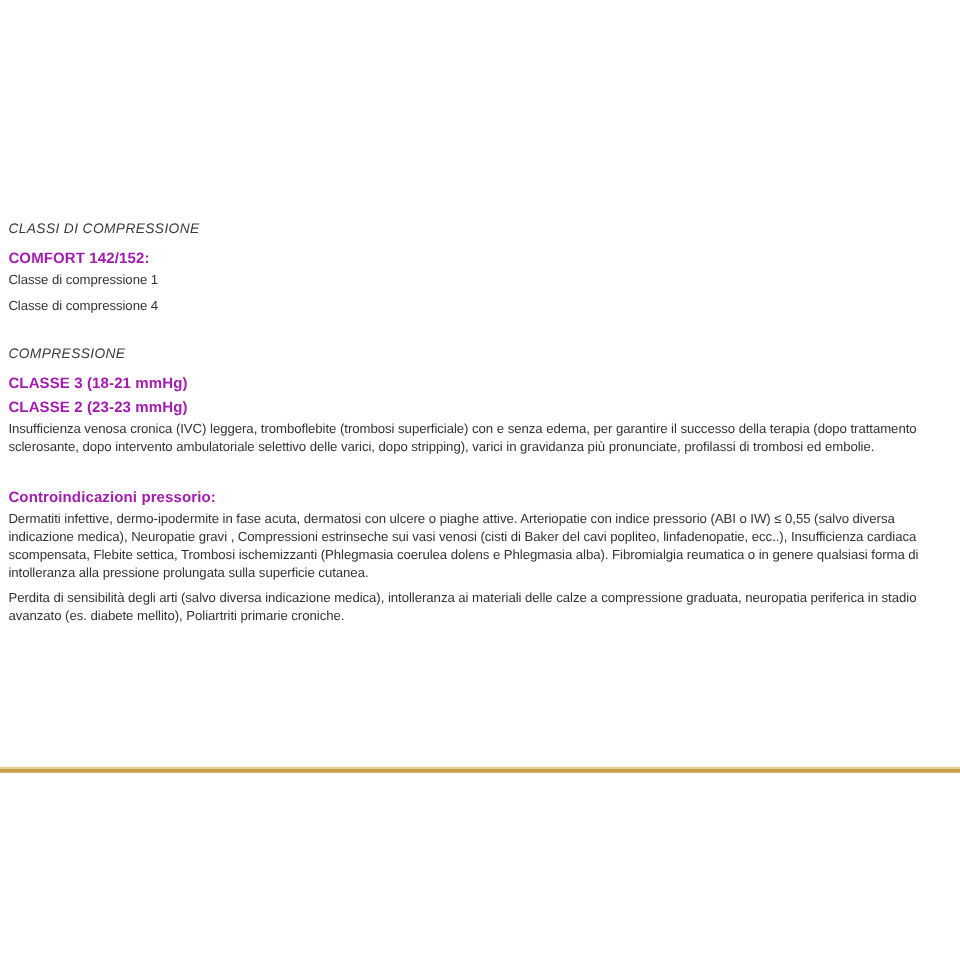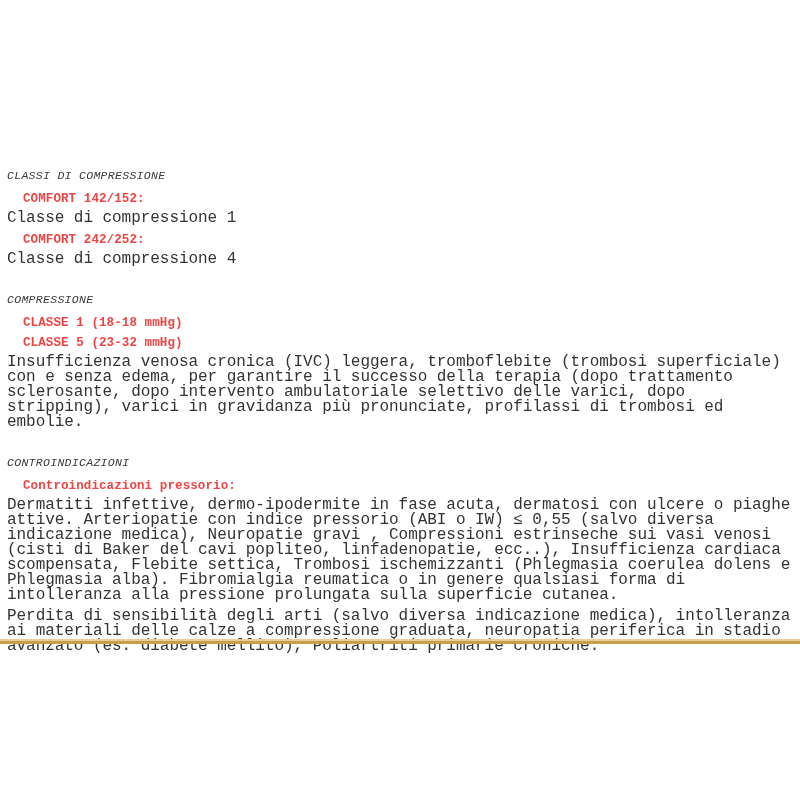--- a/index.html
+++ b/index.html
@@ -9,46 +9,45 @@
   body {
     width: 800px;
     height: 800px;
     position: relative;
     background: #ffffff;
     font-family: "Liberation Sans", sans-serif;
     overflow: hidden;
   }
   .content {
     position: absolute;
-    top: 168px;
+    top: 184px;
     left: 7px;
     width: 787px;
-    font-family: Liberation Mono, monospace;
   }
   .section {
     margin: 0 0 25px 0;
   }
   .sec-heading {
     font-style: italic;
     font-size: 11.5px;
     line-height: 15px;
     letter-spacing: 0.3px;
     color: #3a3a3a;
     margin: 0 0 8px 0;
   }
   .item-title {
     font-weight: 700;
     font-size: 12.5px;
     line-height: 16px;
     letter-spacing: 0.1px;
-    color: #ef4444;
-    margin: 0 0 4px 16px;
+    color: #a21caf;
+    margin: 0 0 4px 0;
   }
   .item-body {
-    font-size: 16px;
+    font-size: 11px;
     line-height: 15px;
     letter-spacing: -0.05px;
     color: #333333;
     margin: 0 0 6px 0;
   }
   .gap-lg {
     margin-top: 14px;
   }
   .divider {
     position: absolute;
@@ -64,38 +63,36 @@
 
 <div class="content">
 
   <div class="section">
     <div class="sec-heading">CLASSI DI COMPRESSIONE</div>
     <div class="item">
       <div class="item-title">COMFORT 142/152:</div>
       <div class="item-body">Classe di compressione 1</div>
     </div>
     <div class="item">
-      <div class="item-title">COMFORT 242/252:</div>
       <div class="item-body">Classe di compressione 4</div>
     </div>
   </div>
 
   <div class="section">
     <div class="sec-heading">COMPRESSIONE</div>
     <div class="item">
-      <div class="item-title">CLASSE 1 (18-18 mmHg)</div>
+      <div class="item-title">CLASSE 3 (18-21 mmHg)</div>
     </div>
     <div class="item">
-      <div class="item-title">CLASSE 5 (23-32 mmHg)</div>
+      <div class="item-title">CLASSE 2 (23-23 mmHg)</div>
       <div class="item-body">Insufficienza venosa cronica (IVC) leggera, tromboflebite (trombosi superficiale) con e senza edema, per garantire il successo della terapia (dopo trattamento sclerosante, dopo intervento ambulatoriale selettivo delle varici, dopo stripping), varici in gravidanza più pronunciate, profilassi di trombosi ed embolie.</div>
     </div>
   </div>
 
   <div class="section">
-    <div class="sec-heading">CONTROINDICAZIONI</div>
     <div class="item">
       <div class="item-title">Controindicazioni pressorio:</div>
       <div class="item-body">Dermatiti infettive, dermo-ipodermite in fase acuta, dermatosi con ulcere o piaghe attive. Arteriopatie con indice pressorio (ABI o IW) ≤ 0,55 (salvo diversa indicazione medica), Neuropatie gravi , Compressioni estrinseche sui vasi venosi (cisti di Baker del cavi popliteo, linfadenopatie, ecc..), Insufficienza cardiaca scompensata, Flebite settica, Trombosi ischemizzanti (Phlegmasia coerulea dolens e Phlegmasia alba). Fibromialgia reumatica o in genere qualsiasi forma di intolleranza alla pressione prolungata sulla superficie cutanea.</div>
     </div>
     <div class="item">
       <div class="item-body">Perdita di sensibilità degli arti (salvo diversa indicazione medica), intolleranza ai materiali delle calze a compressione graduata, neuropatia periferica in stadio avanzato (es. diabete mellito), Poliartriti primarie croniche.</div>
     </div>
   </div>
 
 </div>

